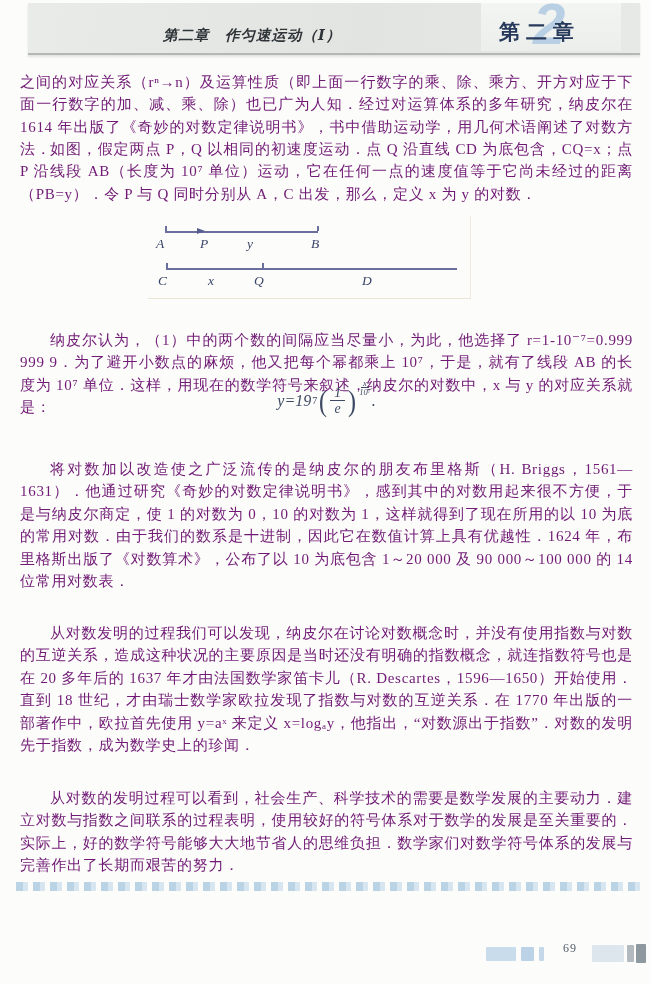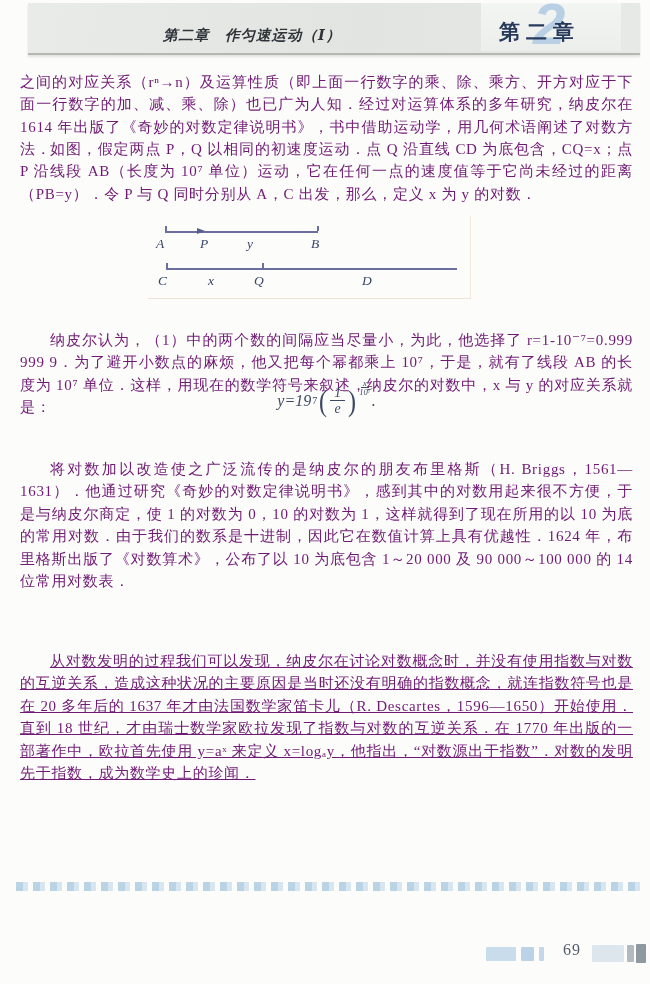--- a/index.html
+++ b/index.html
@@ -20,21 +20,21 @@
   .chapter-tab-label{position:absolute;left:18px;top:15px;font-size:21px;font-weight:bold;
     color:#283a5c;letter-spacing:6px;white-space:nowrap;}
 
   
   .para{position:absolute;left:20px;width:613px;font-size:15px;line-height:22.4px;
     color:#701a75;letter-spacing:.7px;text-align:justify;text-justify:inter-character;}
   .indent{text-indent:2em;}
   .p1{top:71px;}  .p2{top:138px;}
   .p3{top:329px;} .p3b{top:417px;}
   .p4{top:446px;margin-top:12px;} .p5{top:567px;}
-  .p6{top:650px;text-decoration:underline;} .p7{top:787px;}
+  .p6{top:622px;} .p7{top:787px;}
 
   
   .fig{position:absolute;left:148px;top:216px;width:322px;height:82px;
     border-bottom:1px solid #ece5d6;border-right:1px solid #f0e9dc;}
   .fig .line{position:absolute;height:1.5px;background:#6a6f9e;}
   .fig .tick{position:absolute;width:1.5px;height:5px;background:#6a6f9e;}
   .fig .arrow{position:absolute;width:0;height:0;border-left:8px solid #565c90;
     border-top:3.5px solid transparent;border-bottom:3.5px solid transparent;}
   .fig .lbl{position:absolute;font-size:13.5px;font-style:italic;color:#3b4569;
     font-family:"Liberation Serif",serif;}
@@ -68,21 +68,21 @@
       rgba(255,255,255,0) 12px 17px);}
 
   
   .footer-block{position:absolute;border-radius:1px;}
   .fb1{left:486px;top:947px;width:30px;height:14px;background:#c9dcec;}
   .fb2{left:521px;top:947px;width:13px;height:14px;background:#bcd2e6;}
   .fb3{left:539px;top:947px;width:5px;height:14px;background:#c4d8ea;}
   .fb4{left:592px;top:945px;width:32px;height:17px;background:#dde6ed;}
   .fb5{left:627px;top:945px;width:7px;height:17px;background:#b2bac0;}
   .fb6{left:636px;top:944px;width:10px;height:19px;background:#8e989f;}
-  .page-number{position:absolute;left:563px;top:941px;font-size:16px;color:#535e6b;
+  .page-number{position:absolute;left:563px;top:941px;font-size:12px;color:#535e6b;
     letter-spacing:1px;}
 </style>
 </head>
 <body>
 
 <div class="page">
 
   <div class="header-band">
     <div class="running-head">第二章　作匀速运动（Ⅰ）</div>
     <div class="chapter-tab">
@@ -127,20 +127,21 @@
         <span class="expfrac">
           <span class="enum">x</span>
           <span>10⁷</span>
         </span>
         <span>.</span>
     </span>
   </div>
 
   <div class="para p4 indent">将对数加以改造使之广泛流传的是纳皮尔的朋友布里格斯（H. Briggs，1561—1631）．他通过研究《奇妙的对数定律说明书》，感到其中的对数用起来很不方便，于是与纳皮尔商定，使 1 的对数为 0，10 的对数为 1，这样就得到了现在所用的以 10 为底的常用对数．由于我们的数系是十进制，因此它在数值计算上具有优越性．1624 年，布里格斯出版了《对数算术》，公布了以 10 为底包含 1～20 000 及 90 000～100 000 的 14 位常用对数表．</div>
   <div class="para p6 indent">从对数发明的过程我们可以发现，纳皮尔在讨论对数概念时，并没有使用指数与对数的互逆关系，造成这种状况的主要原因是当时还没有明确的指数概念，就连指数符号也是在 20 多年后的 1637 年才由法国数学家笛卡儿（R. Descartes，1596—1650）开始使用．直到 18 世纪，才由瑞士数学家欧拉发现了指数与对数的互逆关系．在 1770 年出版的一部著作中，欧拉首先使用 y=aˣ 来定义 x=logₐy，他指出，“对数源出于指数”．对数的发明先于指数，成为数学史上的珍闻．</div>
+  <div class="para p7 indent">从对数的发明过程可以看到，社会生产、科学技术的需要是数学发展的主要动力．建立对数与指数之间联系的过程表明，使用较好的符号体系对于数学的发展是至关重要的．实际上，好的数学符号能够大大地节省人的思维负担．数学家们对数学符号体系的发展与完善作出了长期而艰苦的努力．</div>
 
   <div class="dash-strip"></div>
 
   <div class="footer-block fb1"></div>
   <div class="footer-block fb2"></div>
   <div class="footer-block fb3"></div>
   <div class="page-number">69</div>
   <div class="footer-block fb4"></div>
   <div class="footer-block fb5"></div>
   <div class="footer-block fb6"></div>

